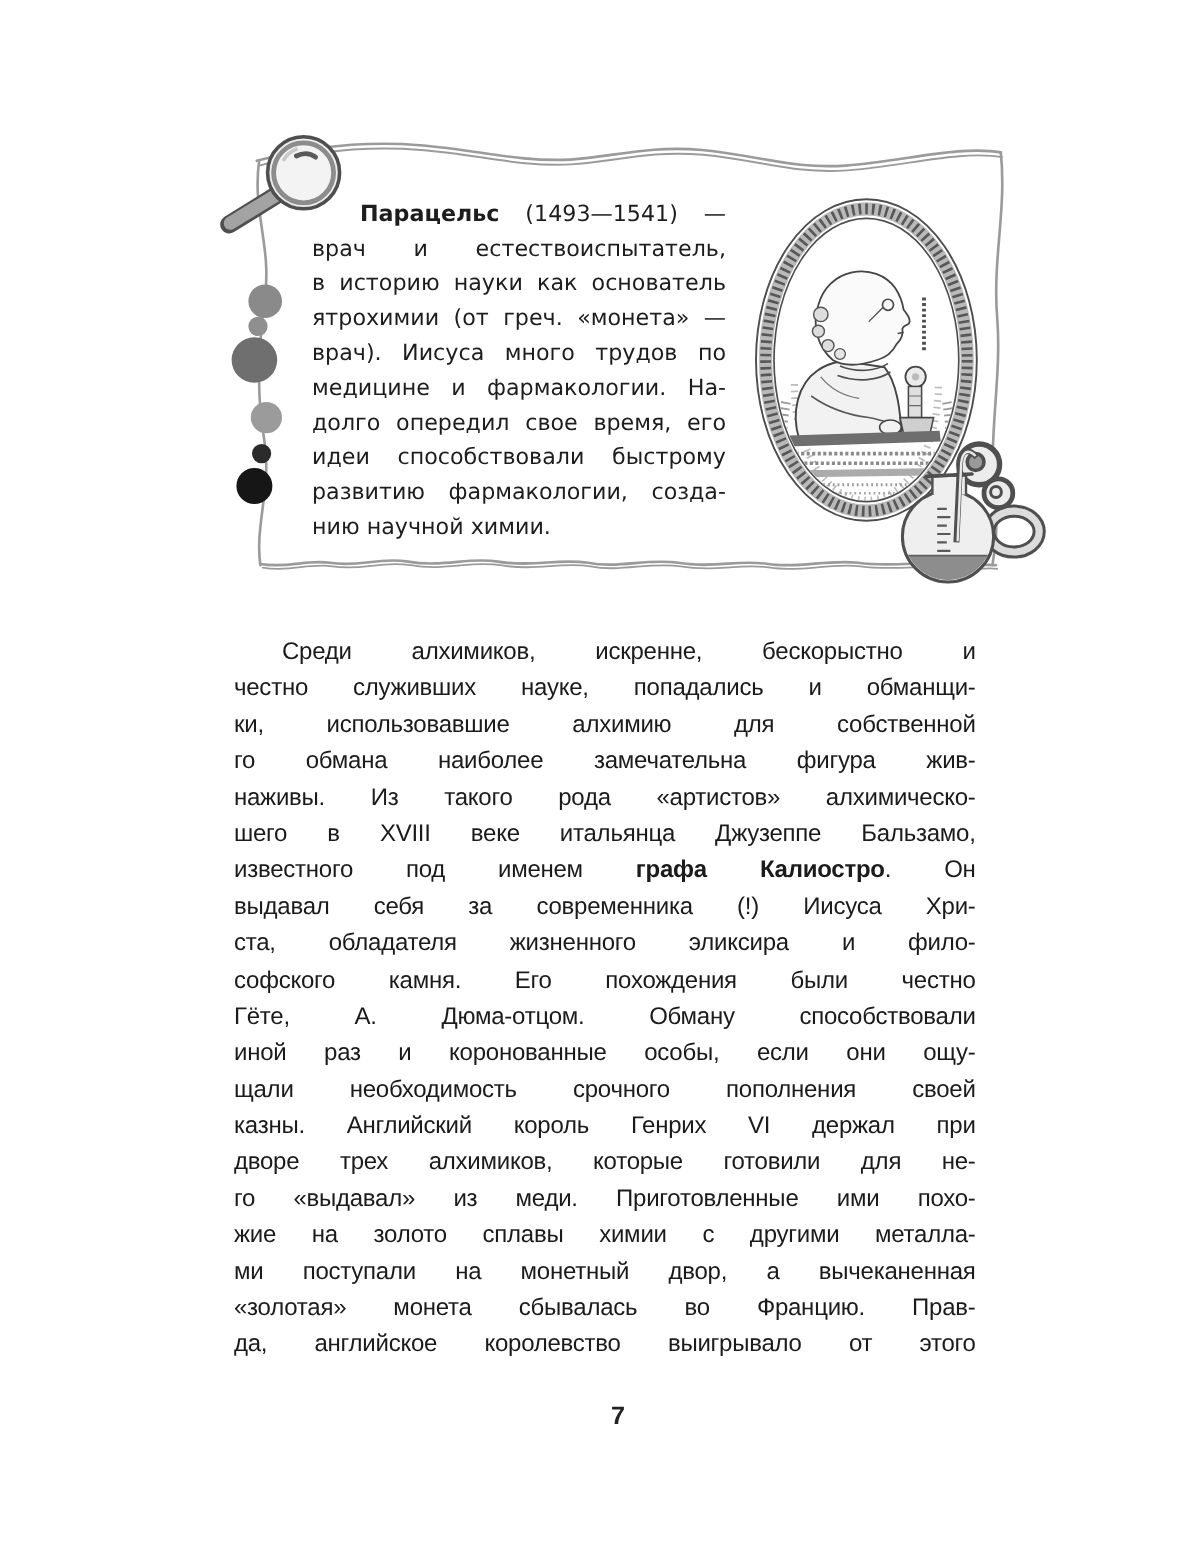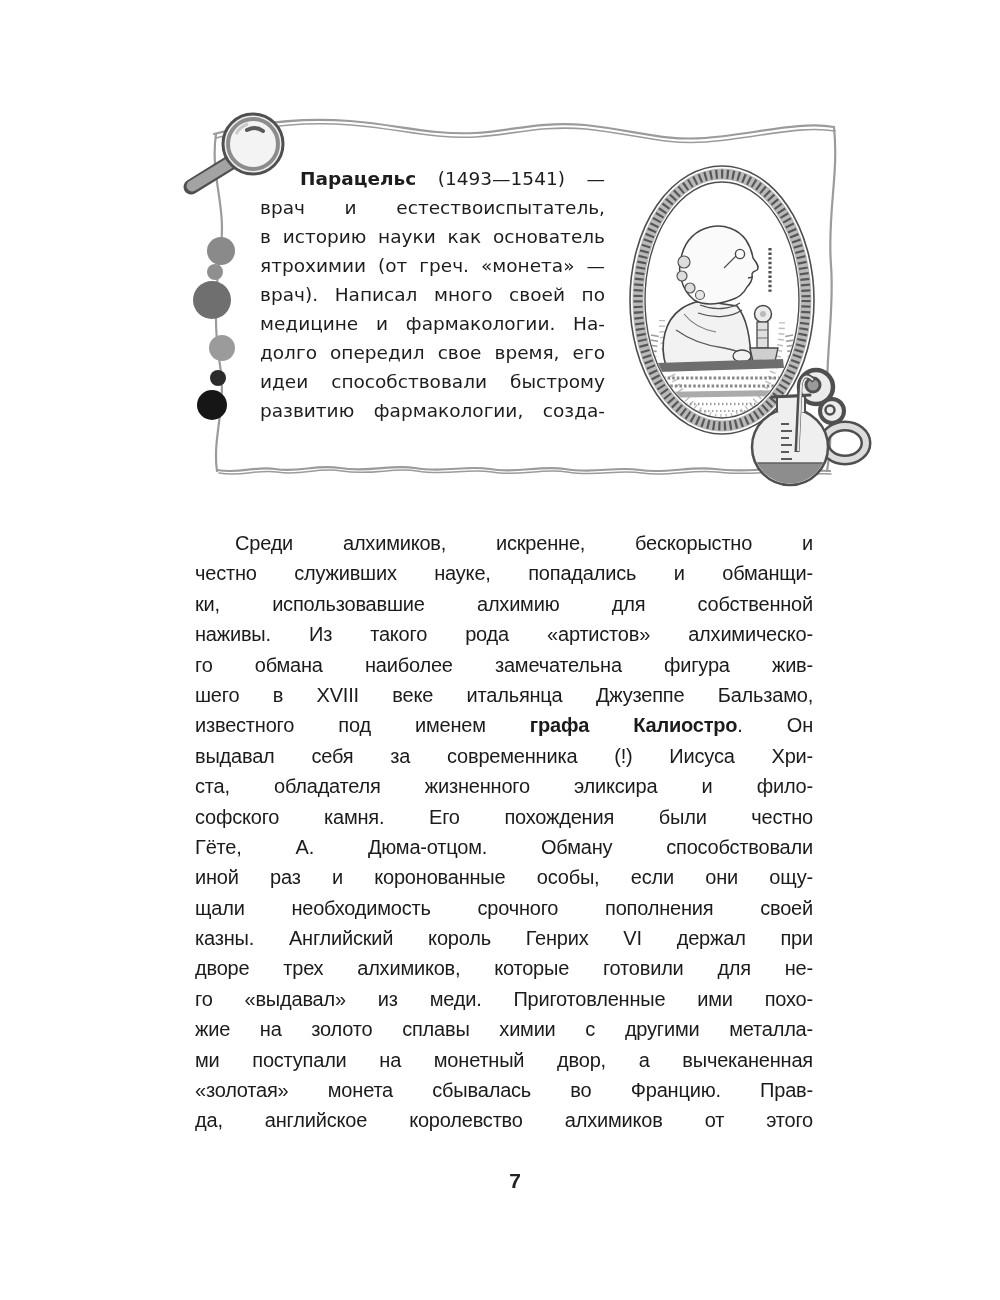--- a/index.html
+++ b/index.html
@@ -176,45 +176,46 @@
       <path d="M 813,380 C 806,373 802,377 801,386 L 798,451" fill="none" stroke="#e8e8e8" stroke-width="2"></path>
       <path d="M 781,424 h8 M 781,431 h11 M 781,438 h8 M 781,445 h11 M 781,452 h8 M 781,459 h11" stroke="#5a5a5a" stroke-width="1.8" fill="none"></path>
     </g>
   </svg>
 
   <div class="infobox-text">
       <div class="line first"><b>Парацельс</b> (1493—1541) —</div>
       <div class="line">врач и естествоиспытатель, вошел</div>
       <div class="line">в историю науки как основатель</div>
       <div class="line">ятрохимии (от греч. «монета» —</div>
-      <div class="line">врач). Написал много своей по</div>
+      <div class="line">врач). Иисуса много трудов по</div>
       <div class="line">медицине и фармакологии. На-</div>
       <div class="line">долго опередил свое время, его</div>
       <div class="line">идеи способствовали быстрому</div>
       <div class="line">развитию фармакологии, созда-</div>
+      <div class="line noj">нию научной химии.</div>
     </div>
 
   <div class="body-text">
       <div class="line first">Среди алхимиков, искренне, бескорыстно и</div>
       <div class="line">честно служивших науке, попадались и обманщи-</div>
       <div class="line">ки, использовавшие алхимию для собственной</div>
+      <div class="line">го обмана наиболее замечательна фигура жив-</div>
       <div class="line">наживы. Из такого рода «артистов» алхимическо-</div>
-      <div class="line">го обмана наиболее замечательна фигура жив-</div>
       <div class="line">шего в XVIII веке итальянца Джузеппе Бальзамо,</div>
       <div class="line">известного под именем <b>графа Калиостро</b>. Он</div>
       <div class="line">выдавал себя за современника (!) Иисуса Хри-</div>
       <div class="line">ста, обладателя жизненного эликсира и фило-</div>
       <div class="line">софского камня. Его похождения были честно</div>
       <div class="line">Гёте, А. Дюма-отцом. Обману способствовали</div>
       <div class="line">иной раз и коронованные особы, если они ощу-</div>
       <div class="line">щали необходимость срочного пополнения своей</div>
       <div class="line">казны. Английский король Генрих VI держал при</div>
       <div class="line">дворе трех алхимиков, которые готовили для не-</div>
       <div class="line">го «выдавал» из меди. Приготовленные ими похо-</div>
       <div class="line">жие на золото сплавы химии с другими металла-</div>
       <div class="line">ми поступали на монетный двор, а вычеканенная</div>
       <div class="line">«золотая» монета сбывалась во Францию. Прав-</div>
-      <div class="line">да, английское королевство алхимиков от этого</div>
+      <div class="line">да, английское королевство выигрывало от этого</div>
     </div>
 
   <div class="page-number">7</div>
 
 </div>
 
 </body></html>

